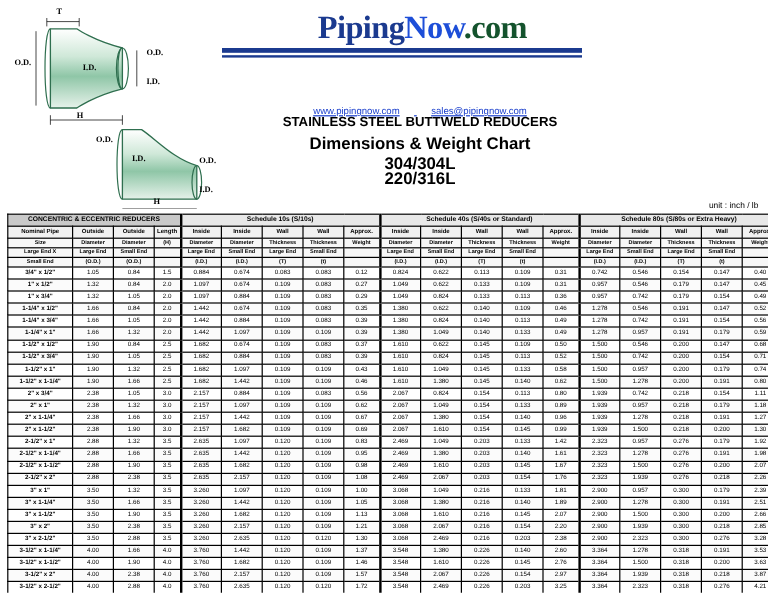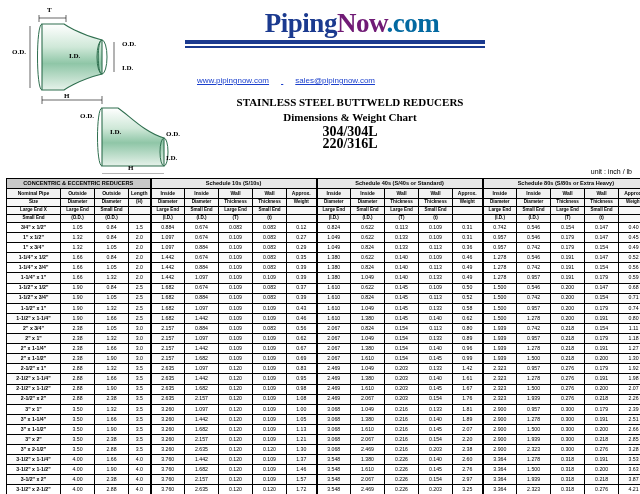--- a/index.html
+++ b/index.html
@@ -4,31 +4,31 @@
 <style>
   html,body{margin:0;padding:0;}
   body{width:640px;height:494px;background:#ffffff;font-family:"Liberation Sans",sans-serif;color:#000;overflow:hidden;}
   .page{position:relative;width:640px;height:494px;}
 
   
   .header{position:relative;height:178px;}
   .logo-block{position:absolute;left:185px;top:8px;width:300px;text-align:center;}
   .logo-text{font-family:"Liberation Serif",serif;font-weight:bold;font-size:27px;letter-spacing:-0.5px;}
   .logo-piping{color:#1b3a8f;margin-left:34px;}
-  .logo-now{color:#701a75;}
-  .logo-dotcom{color:#0369a1;}
+  .logo-now{color:#1d4ed8;}
+  .logo-dotcom{color:#14532d;}
   .logo-rule{height:4px;background:#1b3a8f;margin:1px 0 0 0;}
   .logo-rule2{height:2px;background:#1b3a8f;margin-top:2px;}
 
-  .contact{position:absolute;left:185px;top:76px;width:330px;text-align:left;font-size:8px;color:#1a3fcc;text-decoration:underline;}
+  .contact{position:absolute;left:185px;top:88px;width:330px;text-align:center;font-size:8px;color:#1a3fcc;text-decoration:underline;}
   .contact span{padding:0 12px;}
 
-  .title-block{position:absolute;left:180px;top:96px;width:340px;text-align:center;font-family:Liberation Serif, serif;}
+  .title-block{position:absolute;left:180px;top:96px;width:340px;text-align:center;}
   .t1{font-weight:bold;font-size:11px;margin-bottom:3px;}
-  .t2{font-weight:bold;font-size:11px;margin-bottom:3px;}
+  .t2{font-weight:bold;font-size:14px;margin-bottom:3px;}
   .t3{font-weight:bold;font-size:14px;line-height:12px;}
   .unit{position:absolute;right:8px;top:168px;font-size:7px;}
 
   
   .diagram{position:absolute;left:6px;top:4px;width:175px;height:170px;}
   .dim-label{position:absolute;font-size:7px;font-weight:bold;font-family:"Liberation Serif",serif;}
 
   
   table{border-collapse:collapse;table-layout:fixed;width:628px;margin-left:6px;}
   td,th{border:1px solid #000;font-size:5.2px;line-height:1.05;padding:0;text-align:center;vertical-align:middle;font-family:"Liberation Sans",sans-serif;}

